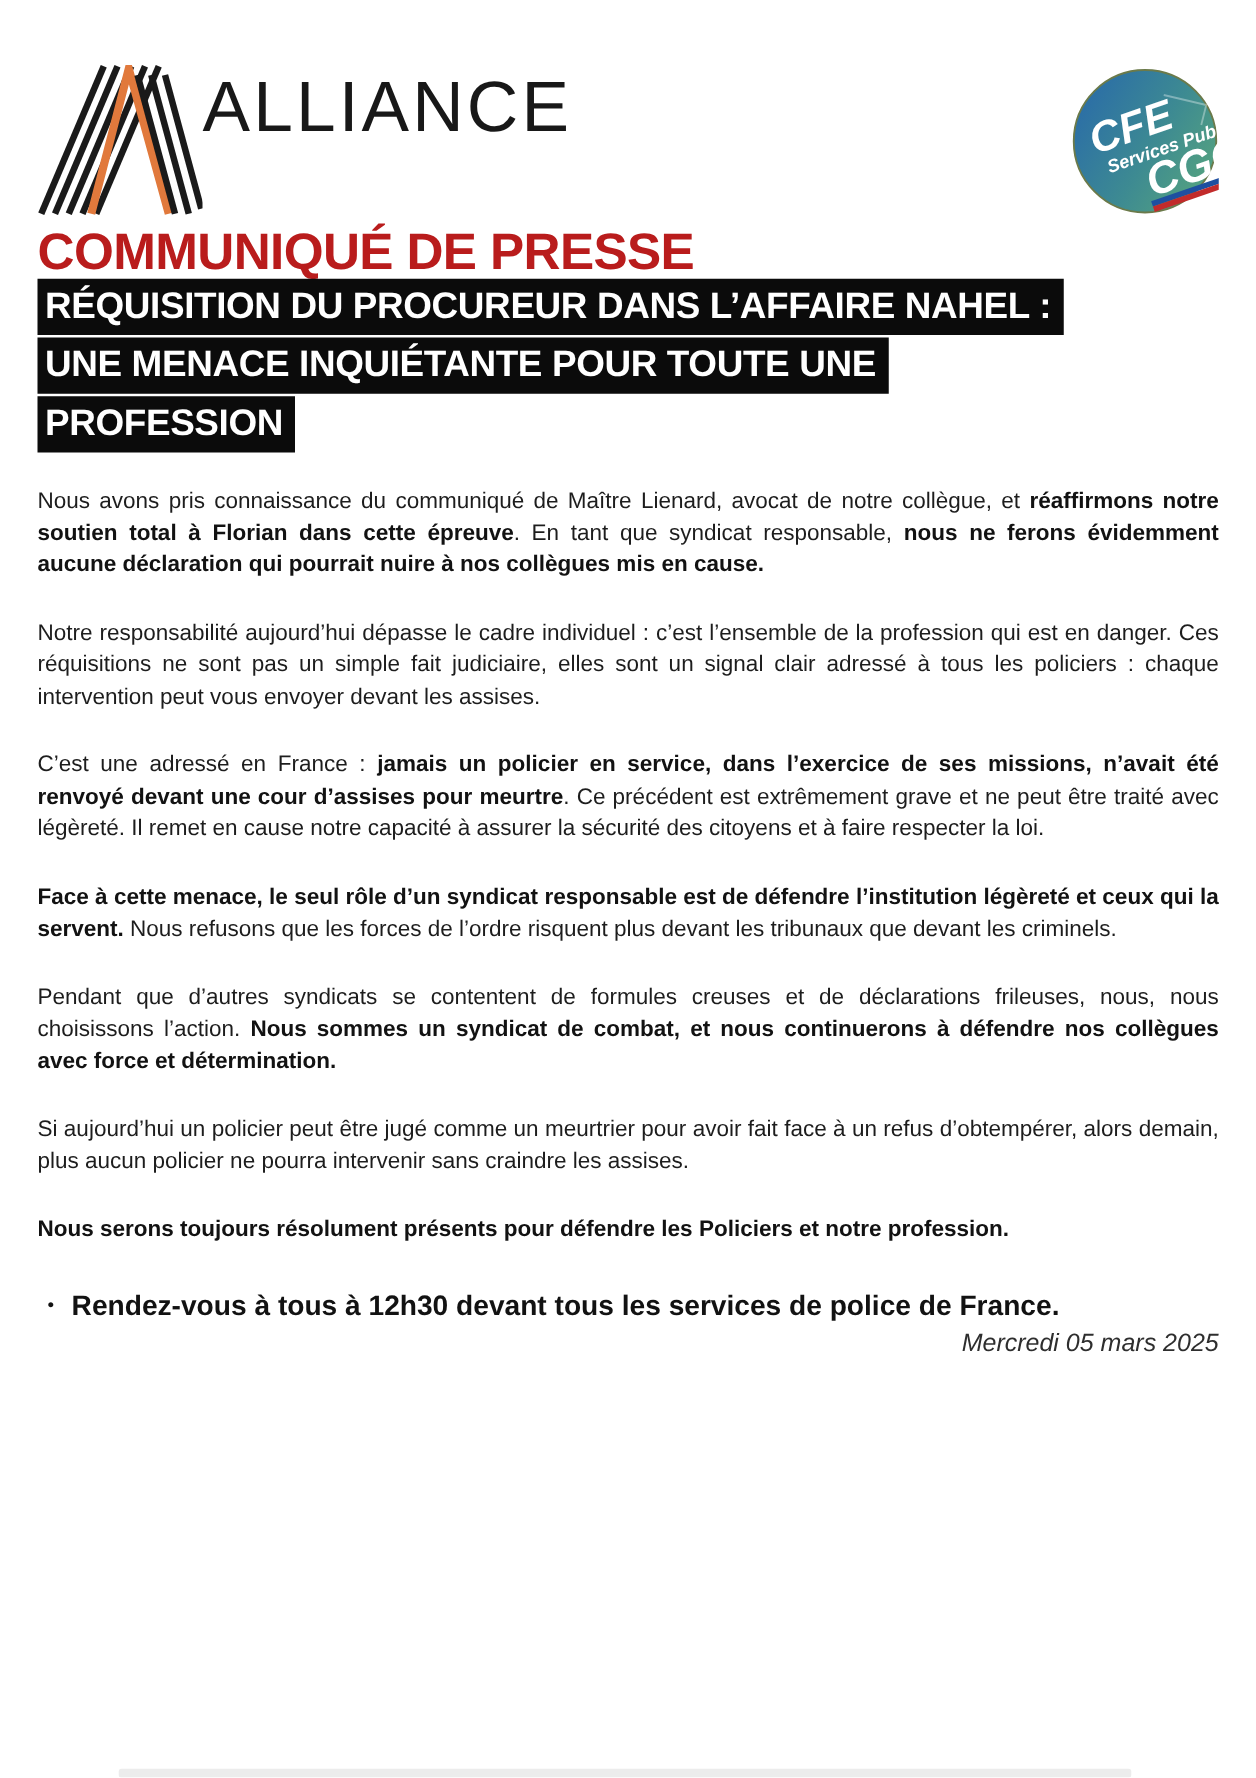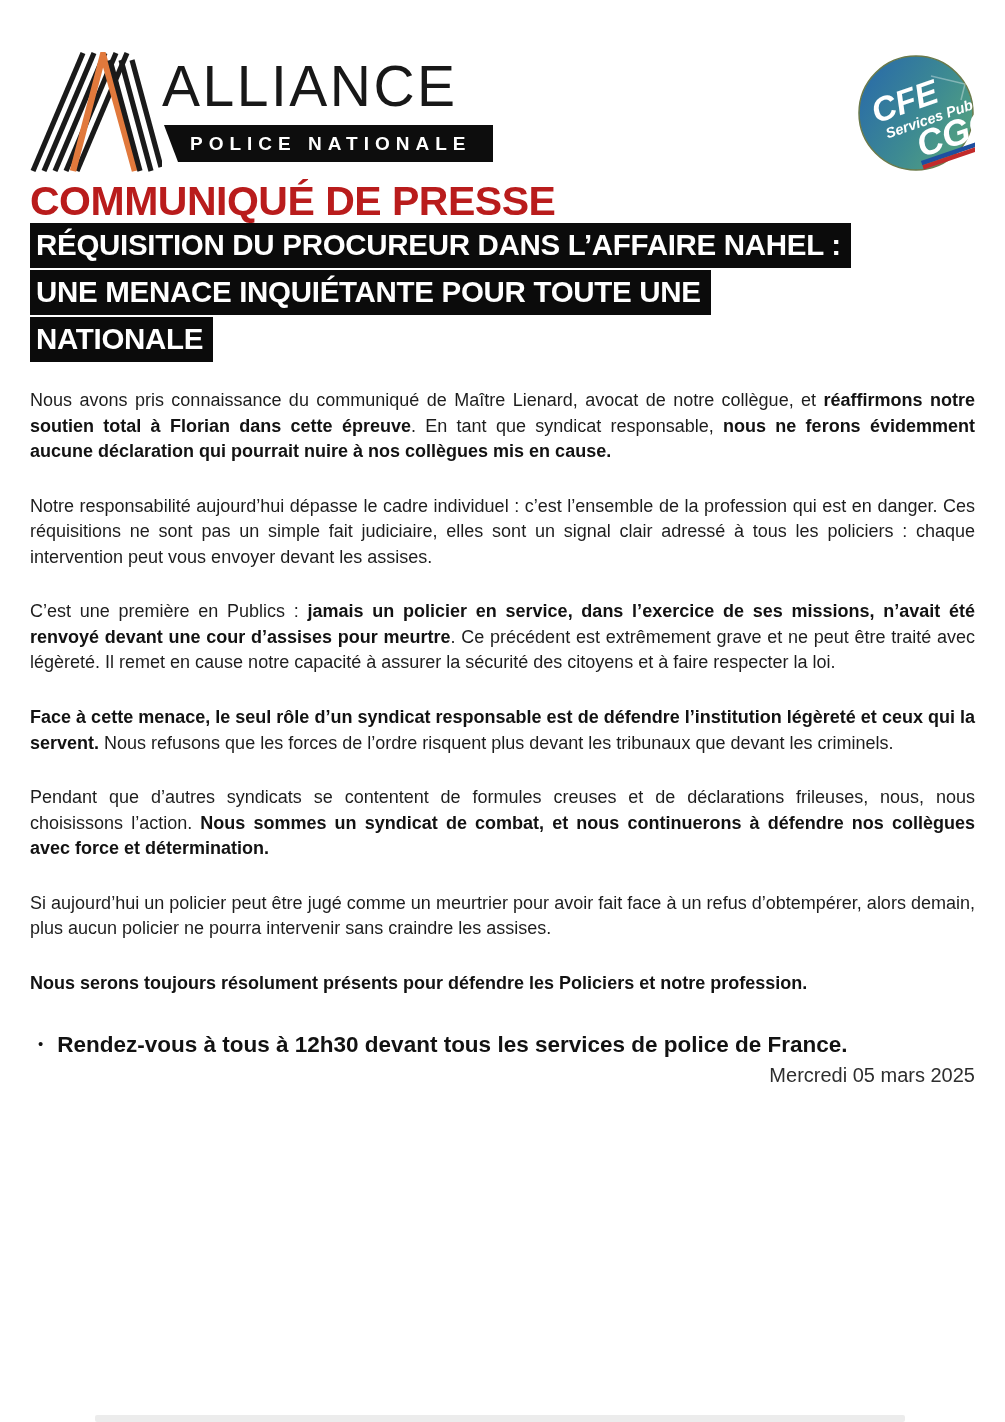--- a/index.html
+++ b/index.html
@@ -98,20 +98,21 @@
     top: -3px;
     font-weight: 400;
   }
 
   
   .date-line {
     text-align: right;
     font-size: 20px;
     color: #2e2e2e;
     margin-top: 6px;
+    font-style: italic;
   }
   .bottom-artifact {
     position: absolute;
     bottom: 0;
     left: 95px;
     width: 810px;
     height: 7px;
     background: #ececec;
     border-radius: 2px;
   }
@@ -133,21 +134,20 @@
         </g>
         <path d="M 43 119 L 73 3 L 105 119" stroke="#e1793c" stroke-width="6.5" fill="none" stroke-linejoin="miter"></path>
         <g stroke="#1a1a1a" stroke-width="5.2" fill="none">
           <line x1="80" y1="8" x2="110" y2="119"></line>
           <line x1="91" y1="8" x2="121" y2="119"></line>
           <line x1="102" y1="8" x2="131" y2="115"></line>
         </g>
       </svg>
       <div class="brand-text">
         <div class="brand-name">ALLIANCE</div>
-        <div class="brand-banner">POLICE NATIONALE</div>
       </div>
     </div>
 
     <svg class="union-badge" viewBox="0 0 118 118" xmlns="http://www.w3.org/2000/svg">
       <defs>
         <linearGradient id="badgeGrad" x1="0%" y1="20%" x2="100%" y2="80%">
           <stop offset="0%" stop-color="#2a6ca8"></stop>
           <stop offset="55%" stop-color="#3d8a92"></stop>
           <stop offset="100%" stop-color="#56a47e"></stop>
         </linearGradient>
@@ -164,27 +164,27 @@
         <rect x="48" y="110.5" width="60" height="4.5" fill="#c22b2b"></rect>
       </g>
     </svg>
   </div>
 
   <div class="doc-type">COMMUNIQUÉ DE PRESSE</div>
 
   <div class="headline">
       <div class="hl-line"><span class="hl-bar">RÉQUISITION DU PROCUREUR DANS L’AFFAIRE NAHEL :</span></div>
       <div class="hl-line"><span class="hl-bar">UNE MENACE INQUIÉTANTE POUR TOUTE UNE</span></div>
-      <div class="hl-line"><span class="hl-bar">NATIONALE</span></div>
+      <div class="hl-line"><span class="hl-bar">PROFESSION</span></div>
     </div>
 
   <div class="press-body">
       <p><span>Nous avons pris connaissance du communiqué de Maître Lienard, avocat de notre collègue, et </span><strong>réaffirmons notre soutien total à Florian dans cette épreuve</strong><span>. En tant que syndicat responsable, </span><strong>nous ne ferons évidemment aucune déclaration qui pourrait nuire à nos collègues mis en cause.</strong></p>
       <p><span>Notre responsabilité aujourd’hui dépasse le cadre individuel : c’est l’ensemble de la profession qui est en danger. Ces réquisitions ne sont pas un simple fait judiciaire, elles sont un signal clair adressé à tous les policiers : chaque intervention peut vous envoyer devant les assises.</span></p>
-      <p><span>C’est une première en Publics : </span><strong>jamais un policier en service, dans l’exercice de ses missions, n’avait été renvoyé devant une cour d’assises pour meurtre</strong><span>. Ce précédent est extrêmement grave et ne peut être traité avec légèreté. Il remet en cause notre capacité à assurer la sécurité des citoyens et à faire respecter la loi.</span></p>
+      <p><span>C’est une adressé en France : </span><strong>jamais un policier en service, dans l’exercice de ses missions, n’avait été renvoyé devant une cour d’assises pour meurtre</strong><span>. Ce précédent est extrêmement grave et ne peut être traité avec légèreté. Il remet en cause notre capacité à assurer la sécurité des citoyens et à faire respecter la loi.</span></p>
       <p><strong>Face à cette menace, le seul rôle d’un syndicat responsable est de défendre l’institution légèreté et ceux qui la servent.</strong><span> Nous refusons que les forces de l’ordre risquent plus devant les tribunaux que devant les criminels.</span></p>
       <p><span>Pendant que d’autres syndicats se contentent de formules creuses et de déclarations frileuses, nous, nous choisissons l’action. </span><strong>Nous sommes un syndicat de combat, et nous continuerons à défendre nos collègues avec force et détermination.</strong></p>
       <p><span>Si aujourd’hui un policier peut être jugé comme un meurtrier pour avoir fait face à un refus d’obtempérer, alors demain, plus aucun policier ne pourra intervenir sans craindre les assises.</span></p>
       <p><strong>Nous serons toujours résolument présents pour défendre les Policiers et notre profession.</strong></p>
     </div>
 
   <div class="bullet-row">
     <span class="bullet-marker">•</span>
     <span>Rendez-vous à tous à 12h30 devant tous les services de police de France.</span>
   </div>

